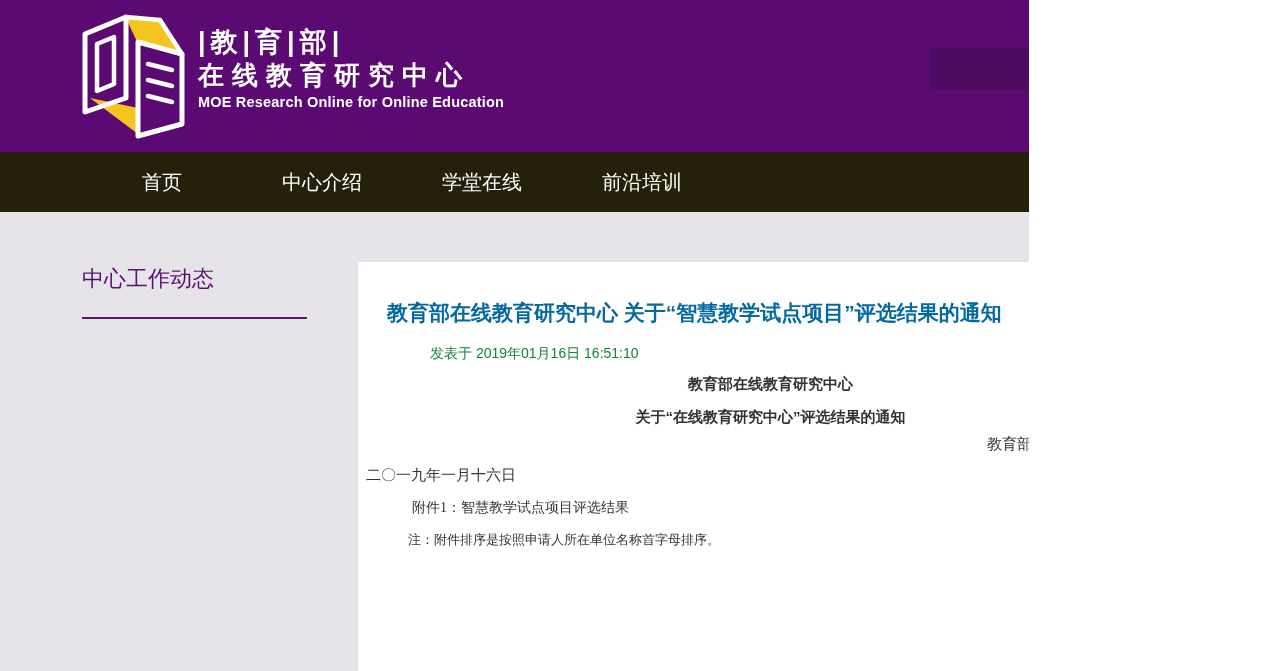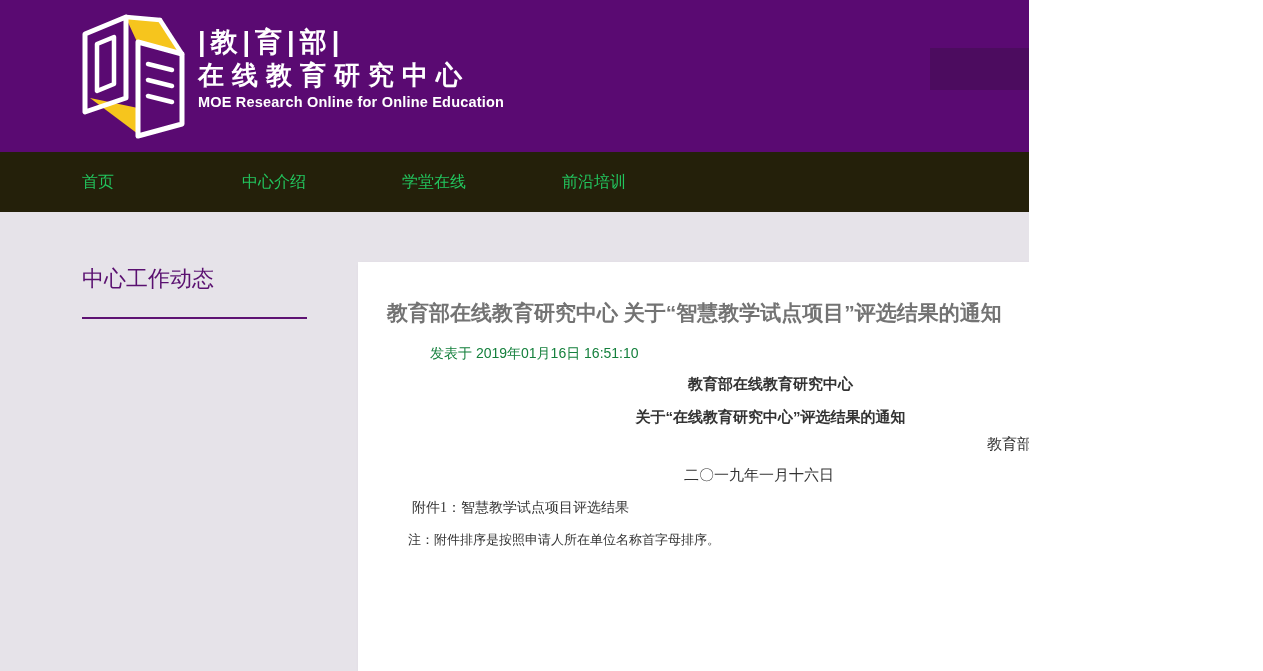--- a/index.html
+++ b/index.html
@@ -17,36 +17,36 @@
 
   .search-box { position:absolute; left:930px; top:48px; display:flex; }
   .search-input { width:207px; height:42px; background:#4c0c5f; border:none; outline:none;
                   color:#e7d8f2; font-size:16px; padding:0 10px; }
   .search-btn { width:44px; height:42px; background:#3a0747; border:none; cursor:pointer;
                 display:flex; align-items:center; justify-content:center; }
 
   
   .nav { position:absolute; top:152px; left:0; width:1263px; height:60px; background:#24200a;
          display:flex; padding-left:82px; }
-  .nav-item { width:160px; line-height:60px; font-size:16px; color:#22c55e; cursor:pointer; }
+  .nav-item { width:160px; text-align:center; line-height:60px; font-size:20px; color:#ffffff; cursor:pointer; }
 
   
   .sidebar { position:absolute; left:82px; top:264px; width:225px; }
   .sidebar-title { font-size:22px; font-weight:normal; color:#5a1070; cursor:pointer; }
   .sidebar-rule { margin-top:23px; width:225px; height:2px; background:#5e1273; }
 
   .card { position:absolute; left:358px; top:262px; width:825px; height:409px; background:#ffffff;
           box-shadow:2px 2px 4px rgba(70,60,80,0.12); color:#333333; }
-  .article-title { margin:38px 30px 0 29px; font-size:21px; line-height:25px; font-weight:bold; color:#737373; }
+  .article-title { margin:38px 30px 0 29px; font-size:21px; line-height:25px; font-weight:bold; color:#0369a1; }
   .article-meta { margin:20px 0 0 72px; font-size:14px; color:#15803d; }
   .doc-head { margin-top:12px; text-align:center; font-size:15px; font-weight:bold; }
   .doc-head2 { margin-top:14px; text-align:center; font-size:15px; font-weight:bold; }
   .doc-para { margin:12px 30px 0 28px; font-size:15px; line-height:23px; text-indent:2em; }
   .doc-sign { margin:8px 31px 0 0; text-align:right; font-size:15px; }
-  .doc-date { margin:12px 31px 0 8px; text-align:center; font-size:15px; }
+  .doc-date { margin:12px 31px 0 8px; text-align:left; font-size:15px; }
   .doc-attachment { margin:14px 0 0 54px; font-size:14px; cursor:pointer;font-family:Liberation Serif, serif; }
   .doc-note { margin:14px 0 0 50px; font-size:13px; }
 </style>
 </head>
 <body>
 
 <div class="page">
 
   <div class="header">
 

